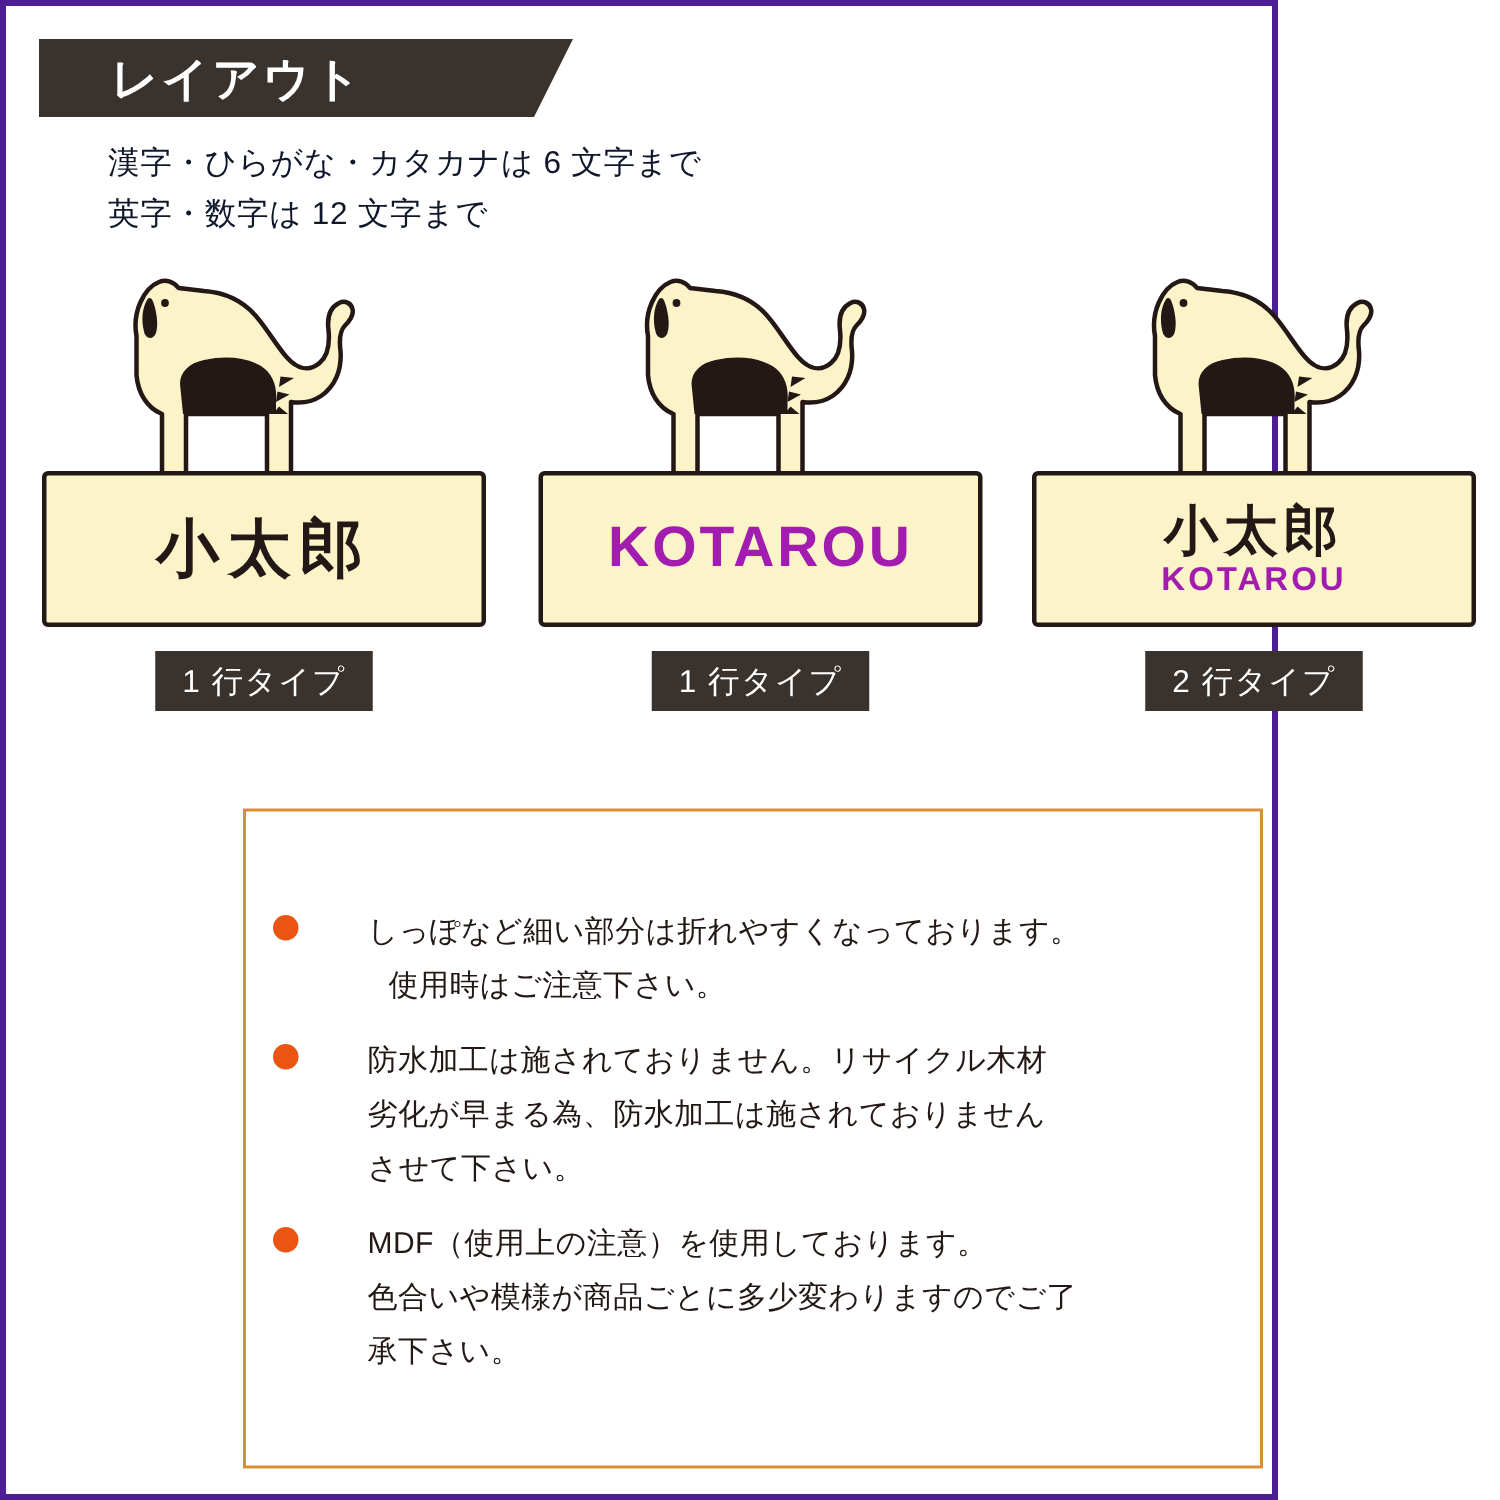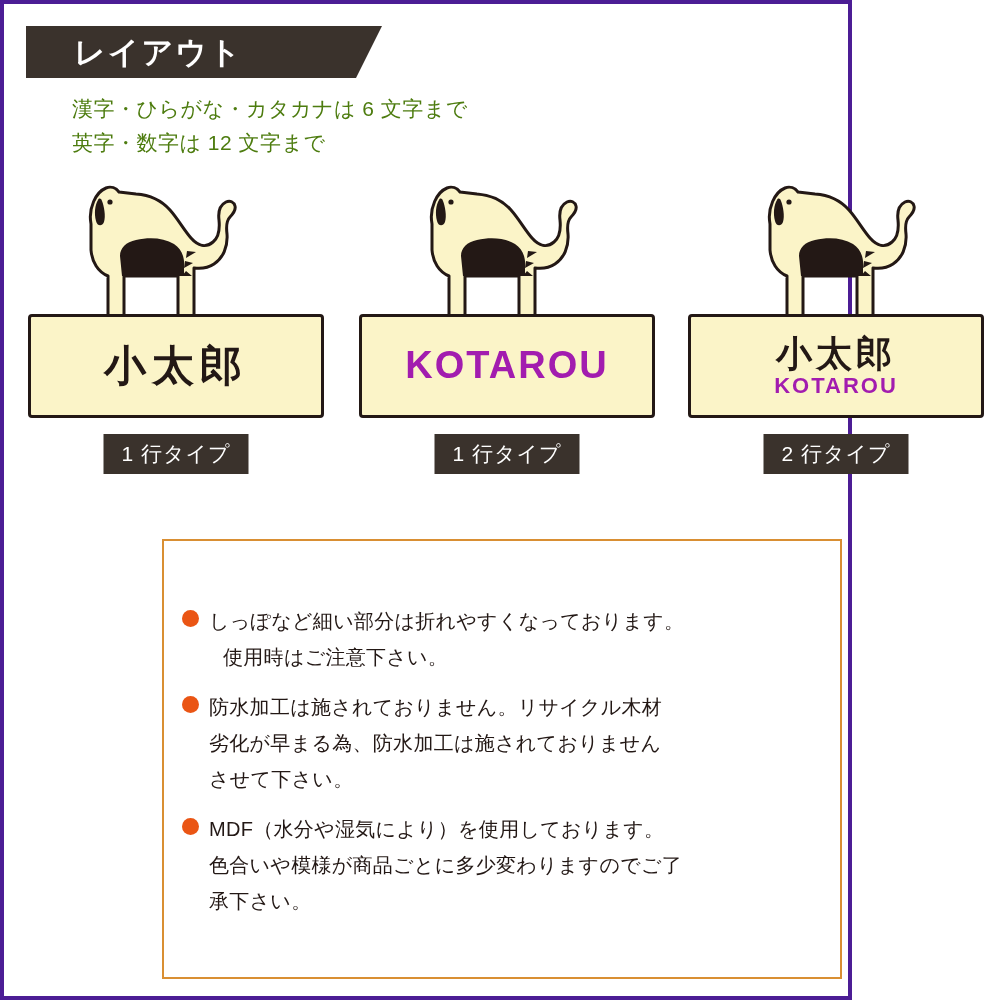--- a/index.html
+++ b/index.html
@@ -55,21 +55,21 @@
     line-height: 38px;
   }
 
   
   .intro {
     position: absolute;
     left: 68px;
     top: 88px;
     font-size: 21px;
     line-height: 34px;
-    color: #4d7c0f;
+    color: #0f172a;
     letter-spacing: 0.5px;
   }
 
   
   .samples {
     position: absolute;
     left: 0;
     top: 168px;
     width: 1000px;
     height: 320px;
@@ -170,20 +170,21 @@
   .notice-list {
     position: absolute;
     left: 18px;
     top: 62px;
     width: 650px;
   }
   .notice-item {
     display: flex;
     align-items: flex-start;
     margin-bottom: 14px;
+    gap: 36px;
   }
   .bullet {
     width: 17px;
     height: 17px;
     border-radius: 50%;
     background: #ea5514;
     flex: 0 0 auto;
     margin-top: 7px;
     margin-right: 10px;
   }
@@ -301,21 +302,21 @@
         <span class="notice-lines">
           <span class="ln">防水加工は施されておりません。リサイクル木材</span>
           <span class="ln">劣化が早まる為、防水加工は施されておりません</span>
           <span class="ln">させて下さい。</span>
         </span>
       </div>
 
       <div class="notice-item">
         <span class="bullet"></span>
         <span class="notice-lines">
-          <span class="ln">MDF（水分や湿気により）を使用しております。</span>
+          <span class="ln">MDF（使用上の注意）を使用しております。</span>
           <span class="ln">色合いや模様が商品ごとに多少変わりますのでご了</span>
           <span class="ln">承下さい。</span>
         </span>
       </div>
 
     </div>
   </div>
 
 </div>
 

